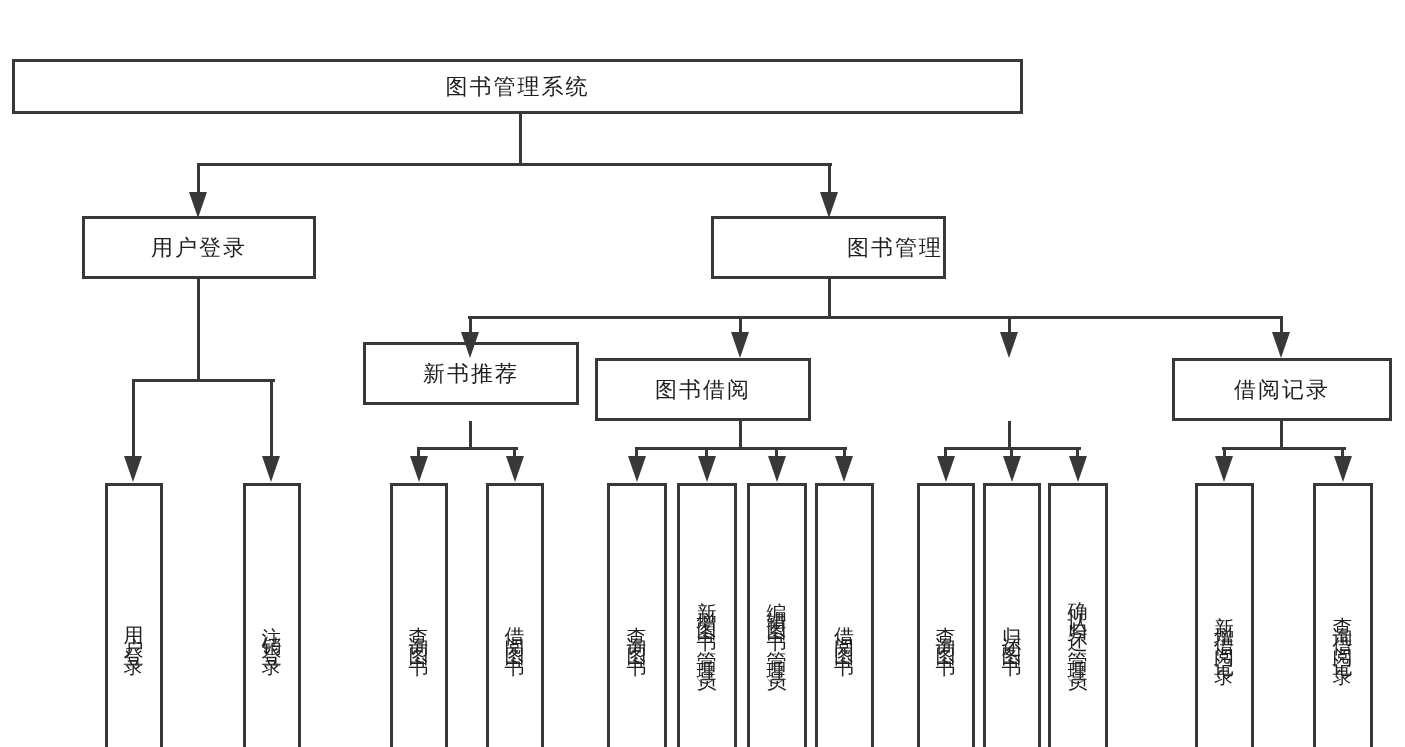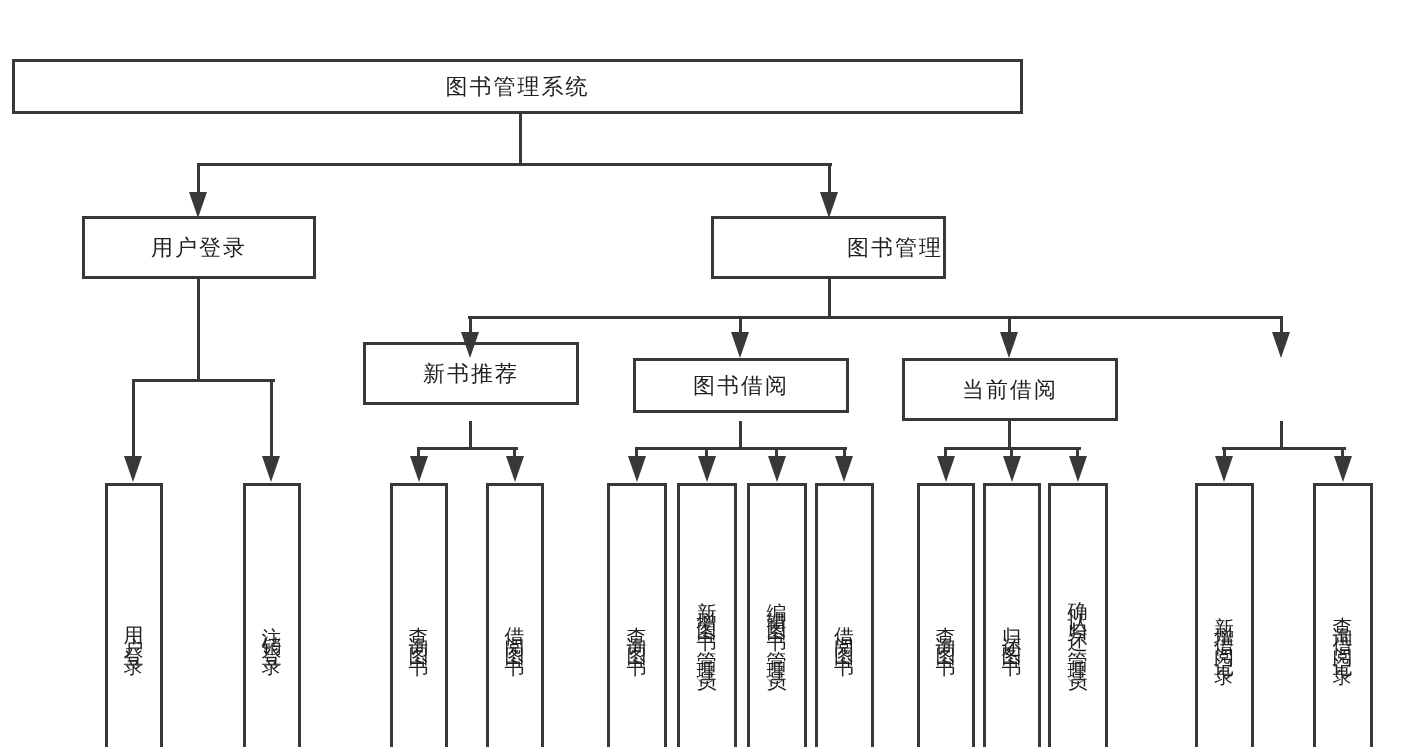--- a/index.html
+++ b/index.html
@@ -47,25 +47,25 @@
   <div class="box h" style="left:82px;top:170px;width:234px;height:63px;">
     <span>用户登录</span>
   </div>
   <div class="box h" style="left:711px;top:170px;width:235px;height:63px;justify-content:flex-end;">
     <span>图书管理</span>
   </div>
 
   <div class="box h" style="left:363px;top:296px;width:216px;height:63px;">
     <span>新书推荐</span>
   </div>
-  <div class="box h" style="left:633px;top:312px;width:216px;height:55px;">
+  <div class="box h" style="left:595px;top:312px;width:216px;height:63px;">
     <span>图书借阅</span>
   </div>
-  <div class="box h" style="left:902px;top:312px;width:216px;height:63px;">
-    <span>当前借阅</span>
+  <div class="box h" style="left:1172px;top:312px;width:220px;height:63px;">
+    <span>借阅记录</span>
   </div>
 
   <div class="box v" style="left:105px;">
     <span class="vtxt">用户登录</span>
   </div>
   <div class="box v" style="left:243px;">
     <span class="vtxt">注销登录</span>
   </div>
 
   <div class="box v" style="left:390px;">

